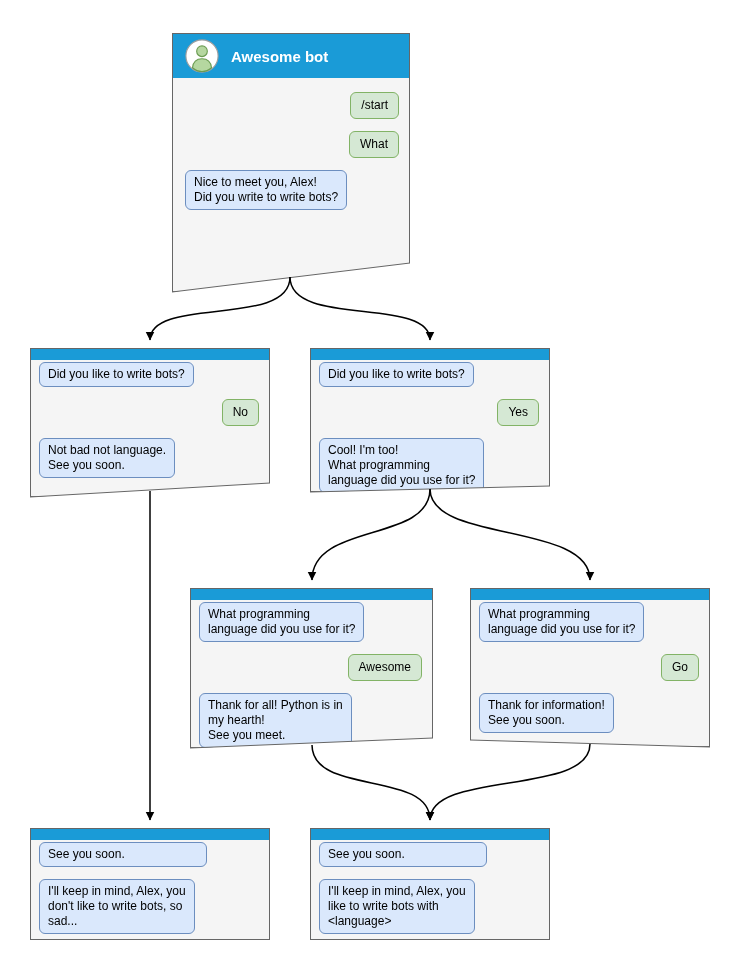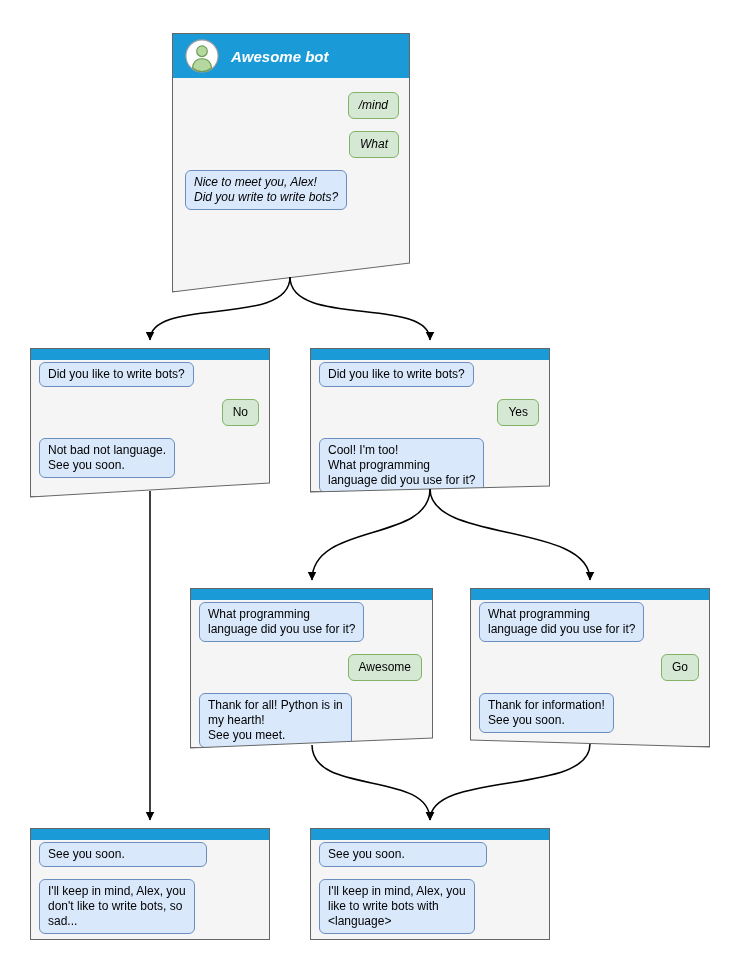--- a/index.html
+++ b/index.html
@@ -39,33 +39,33 @@
     padding:5px 10px; align-self:flex-end;
   }
   .bubble.wide { width:168px; }
 </style>
 </head>
 <body>
 
 <div class="canvas">
 
   <div class="window" style="left:172px; top:33px; width:238px; height:259px; z-index:2;
-              clip-path:polygon(0 0,100% 0,100% 230px,0 100%);font-style:italic;">
+              clip-path:polygon(0 0,100% 0,100% 230px,0 100%);">
     <div class="main-header">
       <span class="avatar">
         <svg viewBox="0 0 30 30" width="34" height="34">
           <circle cx="15" cy="15" r="14.2" fill="#ffffff" stroke="#9e9e9e" stroke-width="1"></circle>
           <circle cx="15" cy="10.8" r="4.7" fill="#b5d7a0" stroke="#6b9c52" stroke-width="1"></circle>
           <path d="M6.6,25.4 C7.2,19.6 11,17.4 15,17.4 C19,17.4 22.8,19.6 23.4,25.4 C21,27.5 18.1,28.7 15,28.7 C11.9,28.7 9,27.5 6.6,25.4 Z" fill="#b5d7a0" stroke="#6b9c52" stroke-width="1"></path>
         </svg>
       </span>
       <span class="title">Awesome bot</span>
     </div>
     <div class="body">
-      <div class="bubble user">/mind</div>
+      <div class="bubble user">/start</div>
       <div class="bubble user">What</div>
       <div class="bubble bot">Nice to meet you, Alex!
 Did you write to write bots?</div>
     </div>
   </div>
 
   <div class="window small" style="left:30px; top:348px; width:240px; height:149px;
               clip-path:polygon(0 0,100% 0,100% 135px,0 100%);">
     <div class="strip"></div>
     <div class="body">

